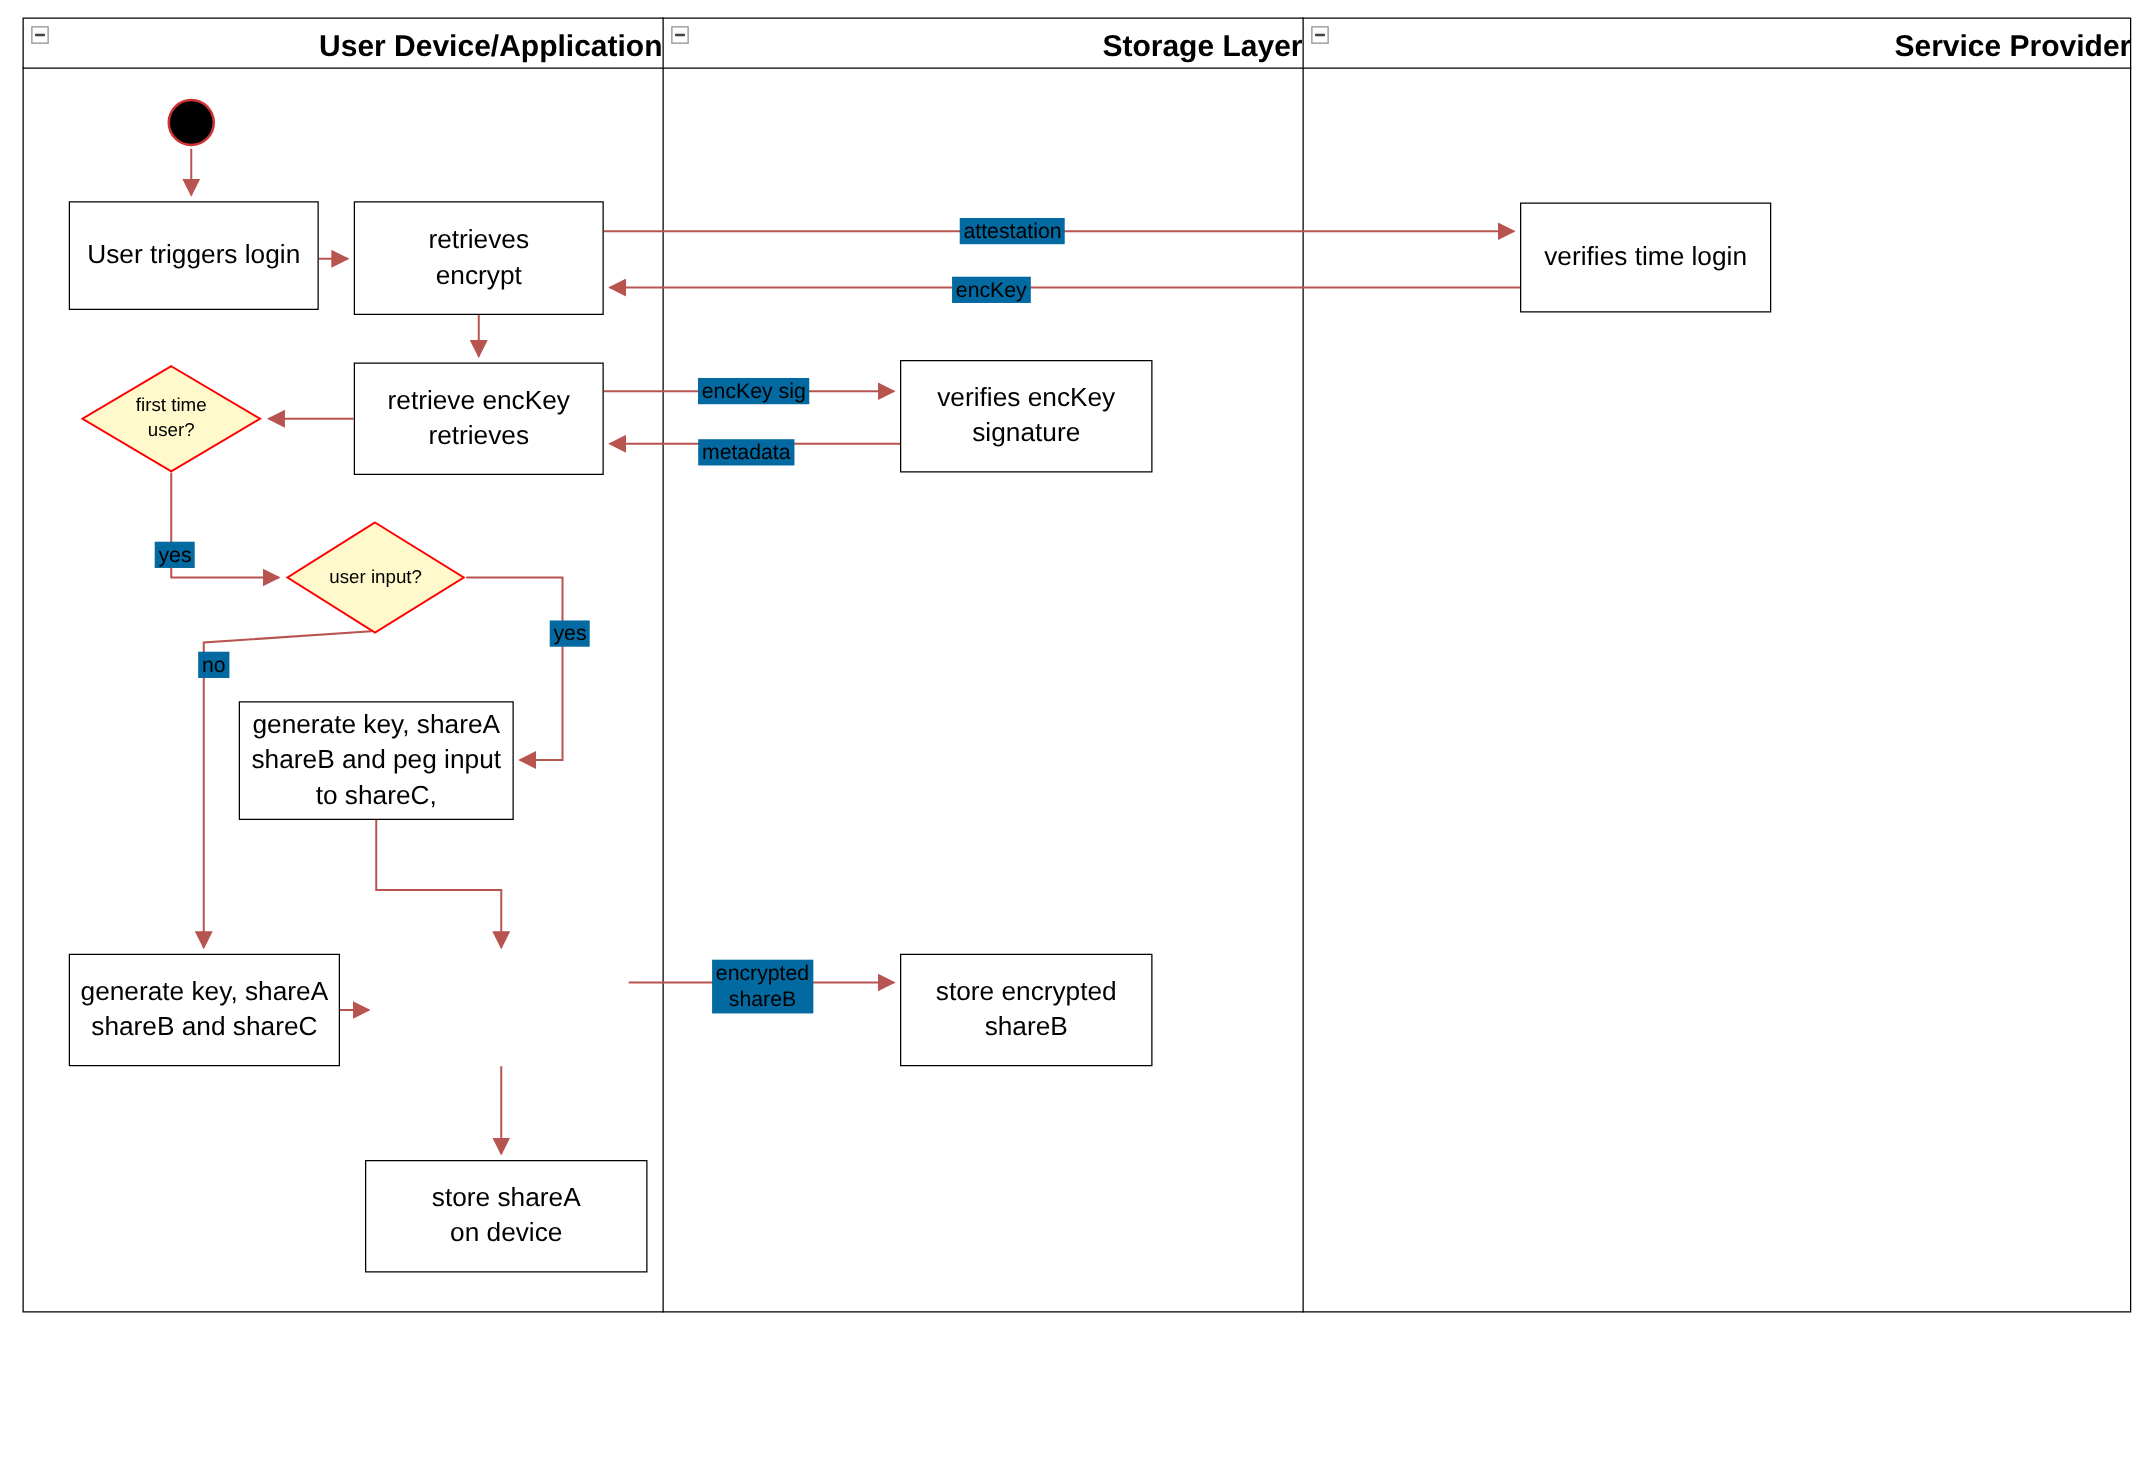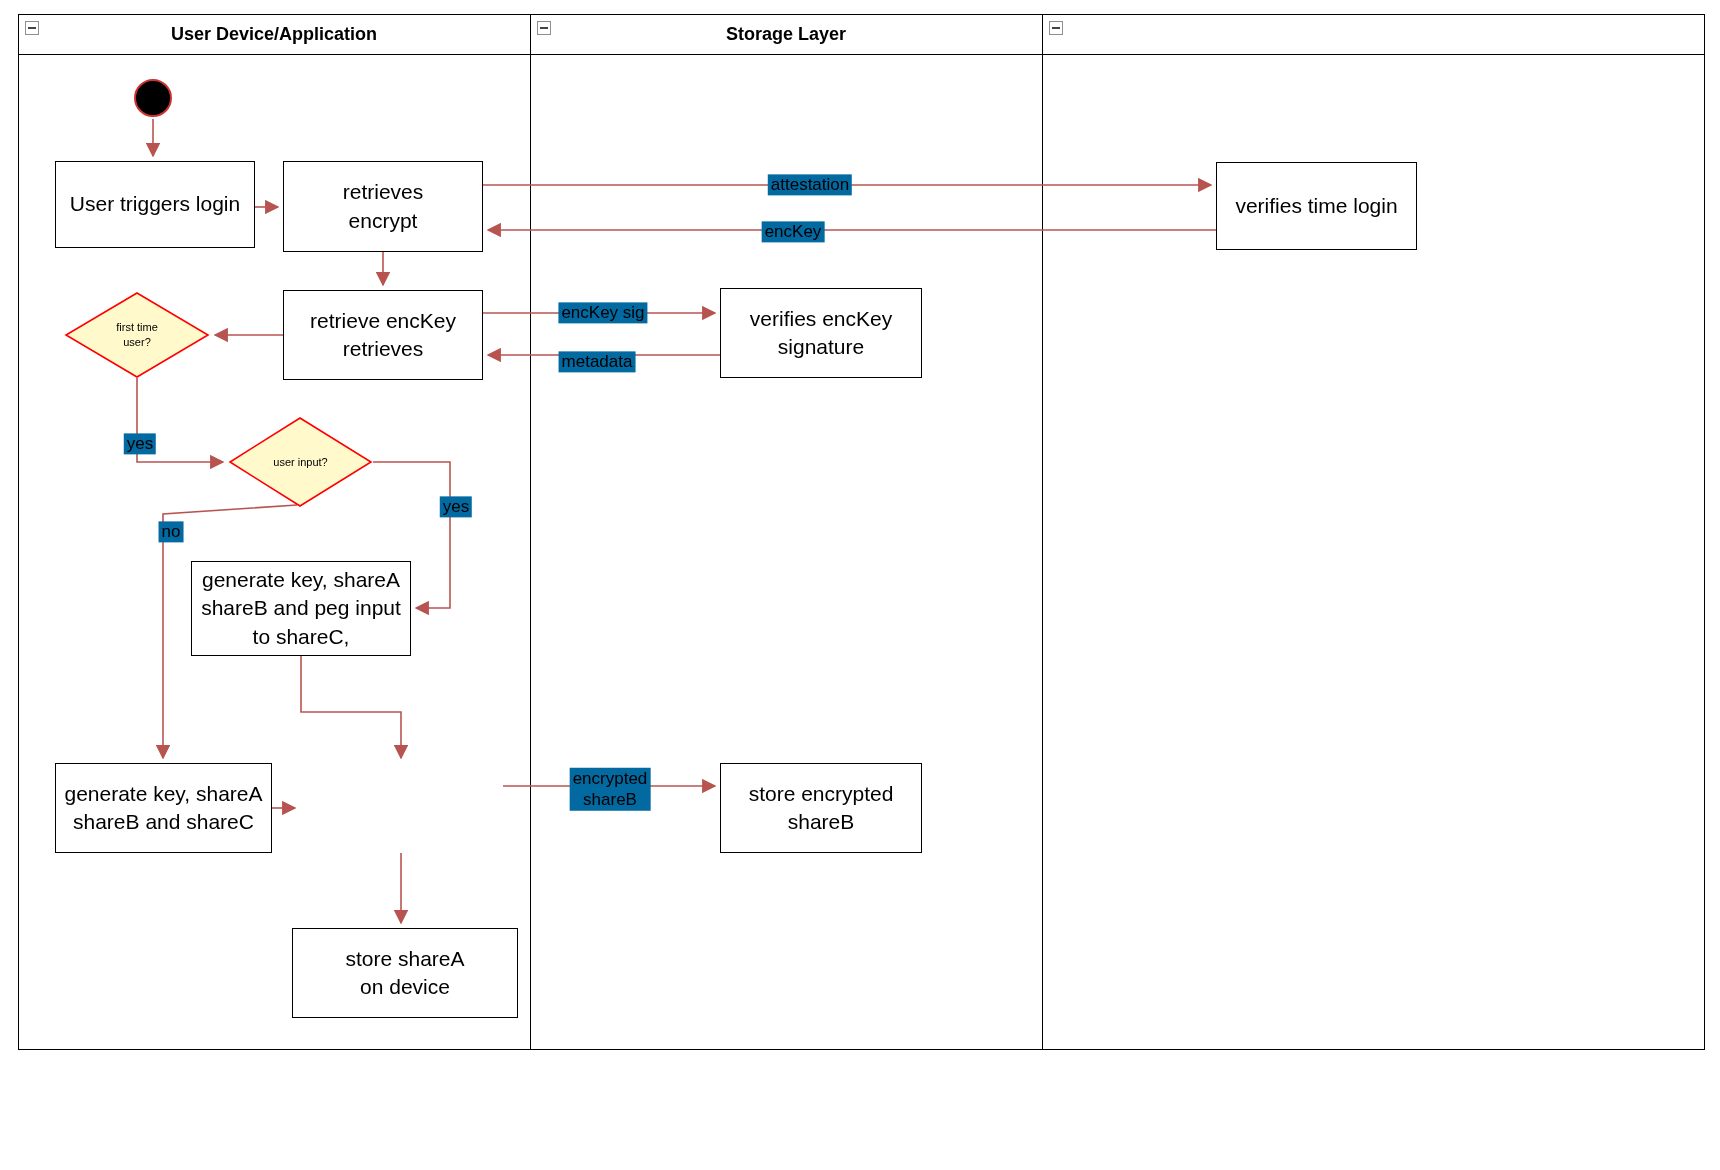--- a/index.html
+++ b/index.html
@@ -12,36 +12,36 @@
     --start-ring:#cc3333;
   }
   html,body { background:#ffffff; }
   body { font-family:"Liberation Sans","DejaVu Sans",sans-serif; color:#000; }
   #canvas { position:relative; width:1720px; height:1170px; background:#fff; overflow:hidden; }
 
   
   .pool-frame { position:absolute; border:1px solid #000; background:transparent; }
   .lane-sep { position:absolute; width:1px; background:#000; }
   .header-sep { position:absolute; height:1px; background:#000; }
-  .lane-title { position:absolute; font-weight:bold; font-size:18px; text-align:center; }
+  .lane-title { position:absolute; font-weight:bold; font-size:24px; text-align:right; }
   .collapse-btn { position:absolute; width:14px; height:14px; border:1px solid #8f8f8f; background:#fff;
                   display:flex; align-items:center; justify-content:center; }
   .collapse-btn .minus { width:8px; height:2px; background:#444; }
 
   
   #edges { position:absolute; left:0; top:0; width:1720px; height:1170px; pointer-events:none; }
   .edge { fill:none; stroke:var(--arrow); stroke-width:1.6; }
   .arrowhead { fill:var(--arrow); stroke:none; }
 
   
   .node { position:absolute; background:#fff; border:1px solid var(--node-border);
           display:flex; align-items:center; justify-content:center; text-align:center; font-size:21px; }
   .node-label { white-space:pre-line; line-height:1.35; padding:0 4px; }
   .diamond { position:absolute; display:flex; align-items:center; justify-content:center;
-             text-align:center; font-size:11px; }
+             text-align:center; font-size:15px; }
   .diamond svg { position:absolute; left:0; top:0; width:100%; height:100%; }
   .diamond-poly { fill:var(--diamond-fill); stroke:var(--diamond-border); stroke-width:1.6; }
   .diamond .node-label { position:relative; }
   .start-node { position:absolute; border-radius:50%; background:var(--start-fill); border:2px solid var(--start-ring); }
 
   
   .edge-label { position:absolute; transform:translate(-50%,-50%); background:#0369a1; padding:0 3px;
                 font-size:17px; white-space:pre-line; text-align:center; line-height:1.25; }
 </style>
 </head>
@@ -49,20 +49,21 @@
 
 <div id="canvas">
 
   <div class="pool-frame" style="left:18px;top:14px;width:1687px;height:1036px"></div>
   <div class="lane-sep" style="left:530px;top:14px;height:1036px"></div>
   <div class="lane-sep" style="left:1042px;top:14px;height:1036px"></div>
   <div class="header-sep" style="left:18px;top:54px;width:1687px"></div>
 
   <div class="lane-title" style="left:18px;top:24px;width:512px">User Device/Application</div>
   <div class="lane-title" style="left:530px;top:24px;width:512px">Storage Layer</div>
+  <div class="lane-title" style="left:1042px;top:24px;width:663px">Service Provider</div>
 
   <div class="collapse-btn" style="left:25px;top:21px">
       <span class="minus"></span>
     </div>
   <div class="collapse-btn" style="left:537px;top:21px">
       <span class="minus"></span>
     </div>
   <div class="collapse-btn" style="left:1049px;top:21px">
       <span class="minus"></span>
     </div>

